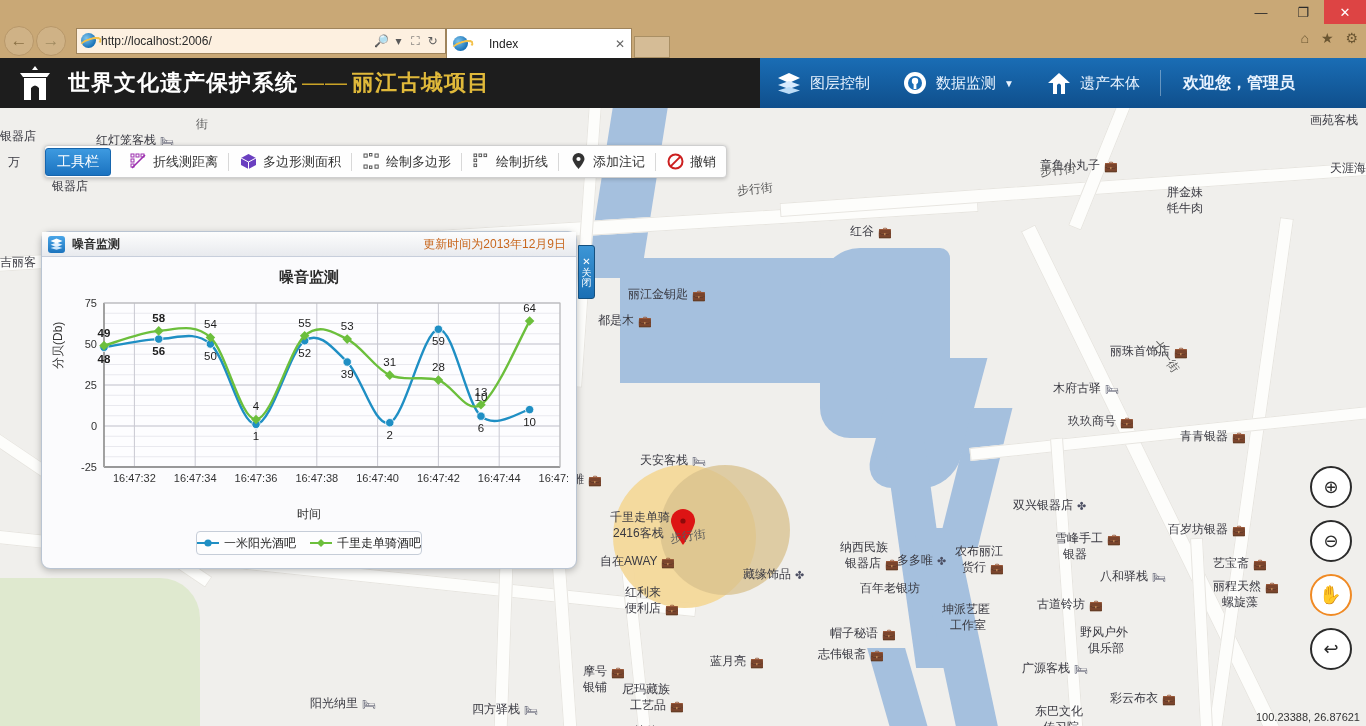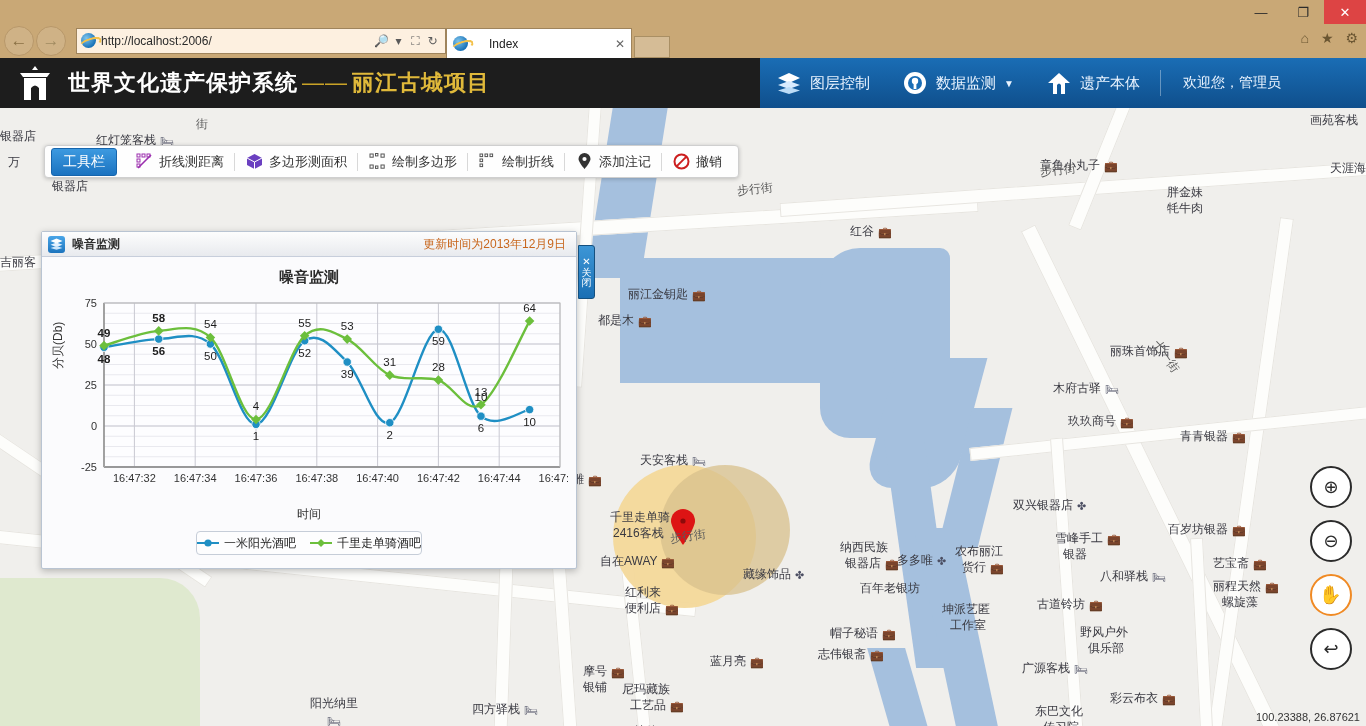--- a/index.html
+++ b/index.html
@@ -53,21 +53,21 @@
   #app-title .dash { color:#c9a227; font-weight:normal; margin:0 4px; }
   #app-title .sub { color:#e0b93a; }
   #nav-right { position:absolute; left:760px; top:58px; width:606px; height:50px;
     background:linear-gradient(#1a6db5,#0f4f8c); display:flex; align-items:center; }
   .nav-item { display:flex; align-items:center; height:50px; padding:0 16px; color:#eaf4ff;
     font-size:15px; }
   .nav-ico { width:26px; height:26px; margin-right:8px; display:flex; align-items:center;
     justify-content:center; }
   .nav-caret { margin-left:8px; font-size:10px; }
   #nav-divider { width:1px; height:26px; background:rgba(255,255,255,0.35); margin:0 4px; }
-  #nav-welcome { color:#eaf4ff; font-size:14px; padding:0 18px; }
+  #nav-welcome { color:#eaf4ff; font-size:16px; padding:0 18px;font-weight:bold; }
 
   
   #map { position:absolute; left:0; top:108px; width:1366px; height:618px;
     background:#f0efec; overflow:hidden; }
   .water { position:absolute; background:#a5c0de; }
   .road { position:absolute; background:#fdfdfb; border:1px solid #e7e5e0; }
   .green-area { position:absolute; background:#dfe9cf; }
   .poi { position:absolute; font-size:12px; color:#3a3a42; white-space:nowrap;
     display:flex; align-items:center; gap:4px; line-height:1.15; }
   .poi-ico { font-size:11px; color:#4c4f63; }
@@ -82,31 +82,31 @@
   
   #map-controls { position:absolute; right:14px; top:358px; display:flex; flex-direction:column;
     gap:12px; align-items:center; }
   .map-ctrl { width:42px; height:42px; border-radius:50%; background:#fff; border:2px solid #2b2b2b;
     display:flex; align-items:center; justify-content:center; font-size:18px; color:#2b2b2b; }
   .map-ctrl.active { border-color:#f08a24; color:#e5471b; }
 
   
   #toolbar { position:absolute; left:44px; top:145px; height:33px; background:#fefefe;
     border:1px solid #cfcfcf; border-radius:4px; box-shadow:0 1px 4px rgba(0,0,0,0.22);
-    display:flex; align-items:center; padding:0 6px; }
+    display:flex; align-items:center; padding:0 0; }
   #toolbar-title { background:linear-gradient(#3d9ae0,#1b73c0); color:#fff; font-size:14px;
     padding:4px 11px; border-radius:3px; border:1px solid #1665ad; margin-right:8px; }
   .tool-btn { display:flex; align-items:center; gap:6px; padding:0 10px; height:24px;
     font-size:13px; color:#333; }
   .tool-sep { width:1px; height:18px; background:#d8d8d8; }
   .tool-ico { width:18px; height:18px; display:flex; align-items:center; justify-content:center; }
 
   
   #chart-panel { position:absolute; left:41px; top:231px; width:536px; height:338px;
-    background:#fbfbfd; border:1px solid #b9c4d2; border-radius:2px;
+    background:#fbfbfd; border:1px solid #b9c4d2; border-radius:9px;
     box-shadow:0 2px 7px rgba(0,0,0,0.25); }
   #panel-header { height:25px; background:linear-gradient(#fdfdfd,#e8eaee);
     border-bottom:1px solid #c7cedb; display:flex; align-items:center; padding:0 6px; }
   #panel-header-icon { width:17px; height:17px; border-radius:3px;
     background:linear-gradient(#49a5e8,#1c74bd); display:flex; align-items:center;
     justify-content:center; margin-right:7px; }
   #panel-title { font-size:12px; color:#2f2f2f; font-weight:bold; flex:1; }
   #panel-update { font-size:12px; color:#c8661c; padding-right:4px; }
   #chart-heading { text-align:center; font-size:15px; font-weight:bold; color:#2b2b2b;
     margin-top:11px; }
@@ -440,21 +440,21 @@
       <div class="poi" style="left: 583px; top: 573px;">
         <span>银铺</span>
       </div>
       <div class="poi" style="left: 622px; top: 575px;">
         <span>尼玛藏族</span>
       </div>
       <div class="poi" style="left: 630px; top: 591px;">
         <span>工艺品</span>
         <span class="poi-ico">💼</span>
       </div>
-      <div class="poi" style="left: 310px; top: 589px; flex-direction: column;">
+      <div class="poi" style="left: 310px; top: 589px;">
         <span>阳光纳里</span>
         <span class="poi-ico">🛏</span>
       </div>
       <div class="poi" style="left: 472px; top: 595px;">
         <span>四方驿栈</span>
         <span class="poi-ico">🛏</span>
       </div>
       <div class="poi" style="left: 635px; top: 617px;">
         <span>边缘2416</span>
       </div>

